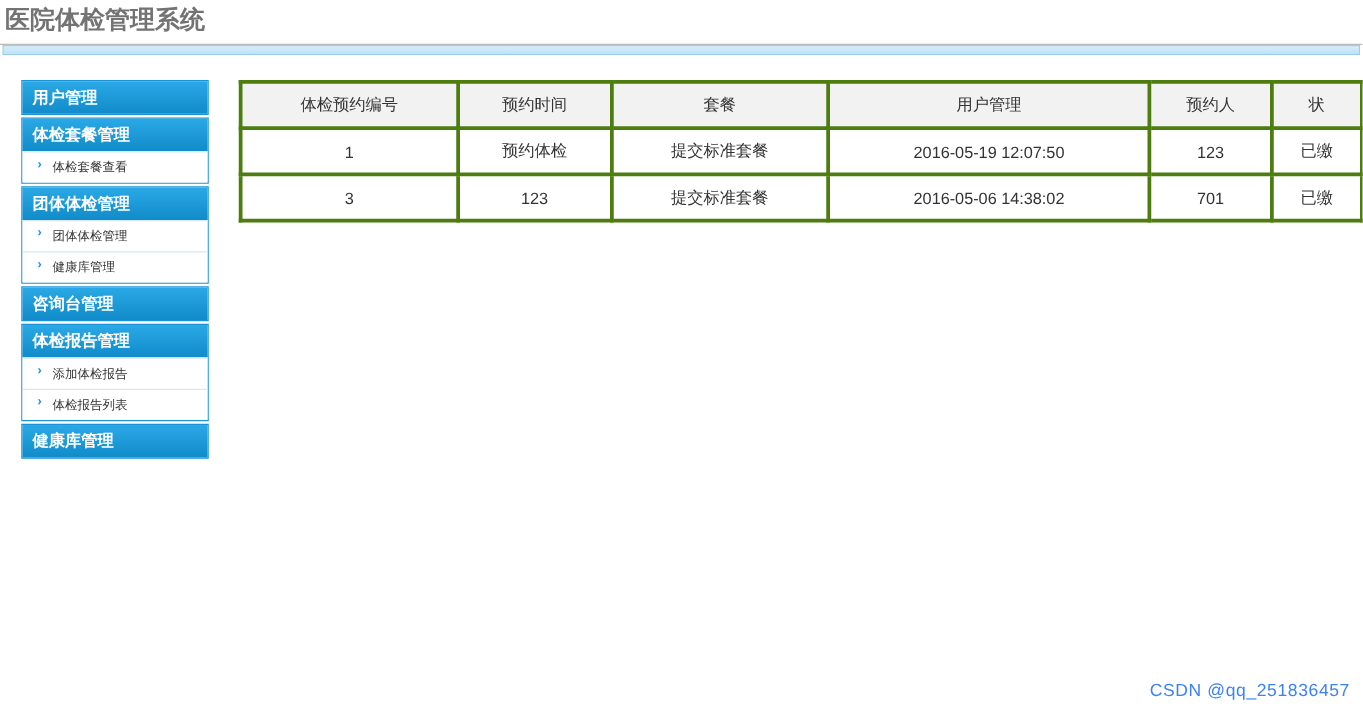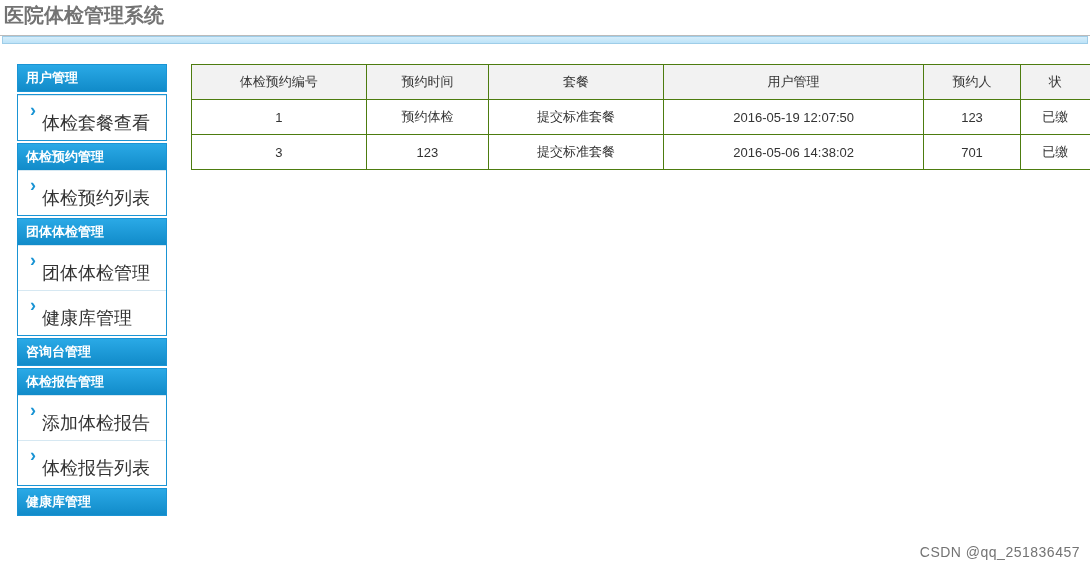--- a/index.html
+++ b/index.html
@@ -47,91 +47,86 @@
       color: #fff;
       font-weight: bold;
       font-size: 13px;
       padding: 4px 8px;
       cursor: pointer;
     }
     .menu-items {
       background: #fff;
     }
     .menu-item {
-      padding: 15px 8px 5px 24px;
+      padding: 5px 8px 5px 24px;
       color: #333;
       border-top: 1px solid #d6e8f2;
       cursor: pointer;
       position: relative;
-      font-size: 18px;
+      font-size: 10px;
     }
     .menu-item::before {
       content: "›";
       position: absolute;
       left: 12px;
       top: 4px;
       color: #1a94d4;
       font-weight: bold;
     }
     .content {
       flex: 1;
       padding-left: 24px;
     }
     table {
       border-collapse: collapse;
       width: 100%;
       min-width: 900px;
     }
     th, td {
-      border: 1px solid #4d7c0f;
+      border: 3px solid #4d7c0f;
       text-align: center;
       padding: 8px 4px;
       font-size: 13px;
       white-space: nowrap;
     }
     th {
       background: #f2f2f2;
       font-weight: normal;
       color: #333;
     }
     td {
       color: #333;
     }
     .watermark {
       position: absolute;
       right: 10px;
       bottom: 6px;
-      color: #737373;
+      color: #3b82f6;
       font-size: 14px;
       font-family: Arial, sans-serif;
       letter-spacing: 0.5px;
     }
   </style>
 </head>
 <body>
 
 <div class="header">
   <h1>医院体检管理系统</h1>
 </div>
 <div class="topbar"></div>
 
 <div class="body">
   <div class="sidebar" id="sidebar">
       <div class="menu-block">
         <div class="menu-header">用户管理</div>
       </div>
       <div class="menu-block">
+        <div class="menu-header">体检套餐管理</div>
         <div class="menu-items">
           <div class="menu-item">体检套餐查看</div>
-        </div>
-      </div>
-      <div class="menu-block">
-        <div class="menu-header">体检预约管理</div>
-        <div class="menu-items">
-          <div class="menu-item">体检预约列表</div>
         </div>
       </div>
       <div class="menu-block">
         <div class="menu-header">团体体检管理</div>
         <div class="menu-items">
           <div class="menu-item">团体体检管理</div>
           <div class="menu-item">健康库管理</div>
         </div>
       </div>
       <div class="menu-block">

